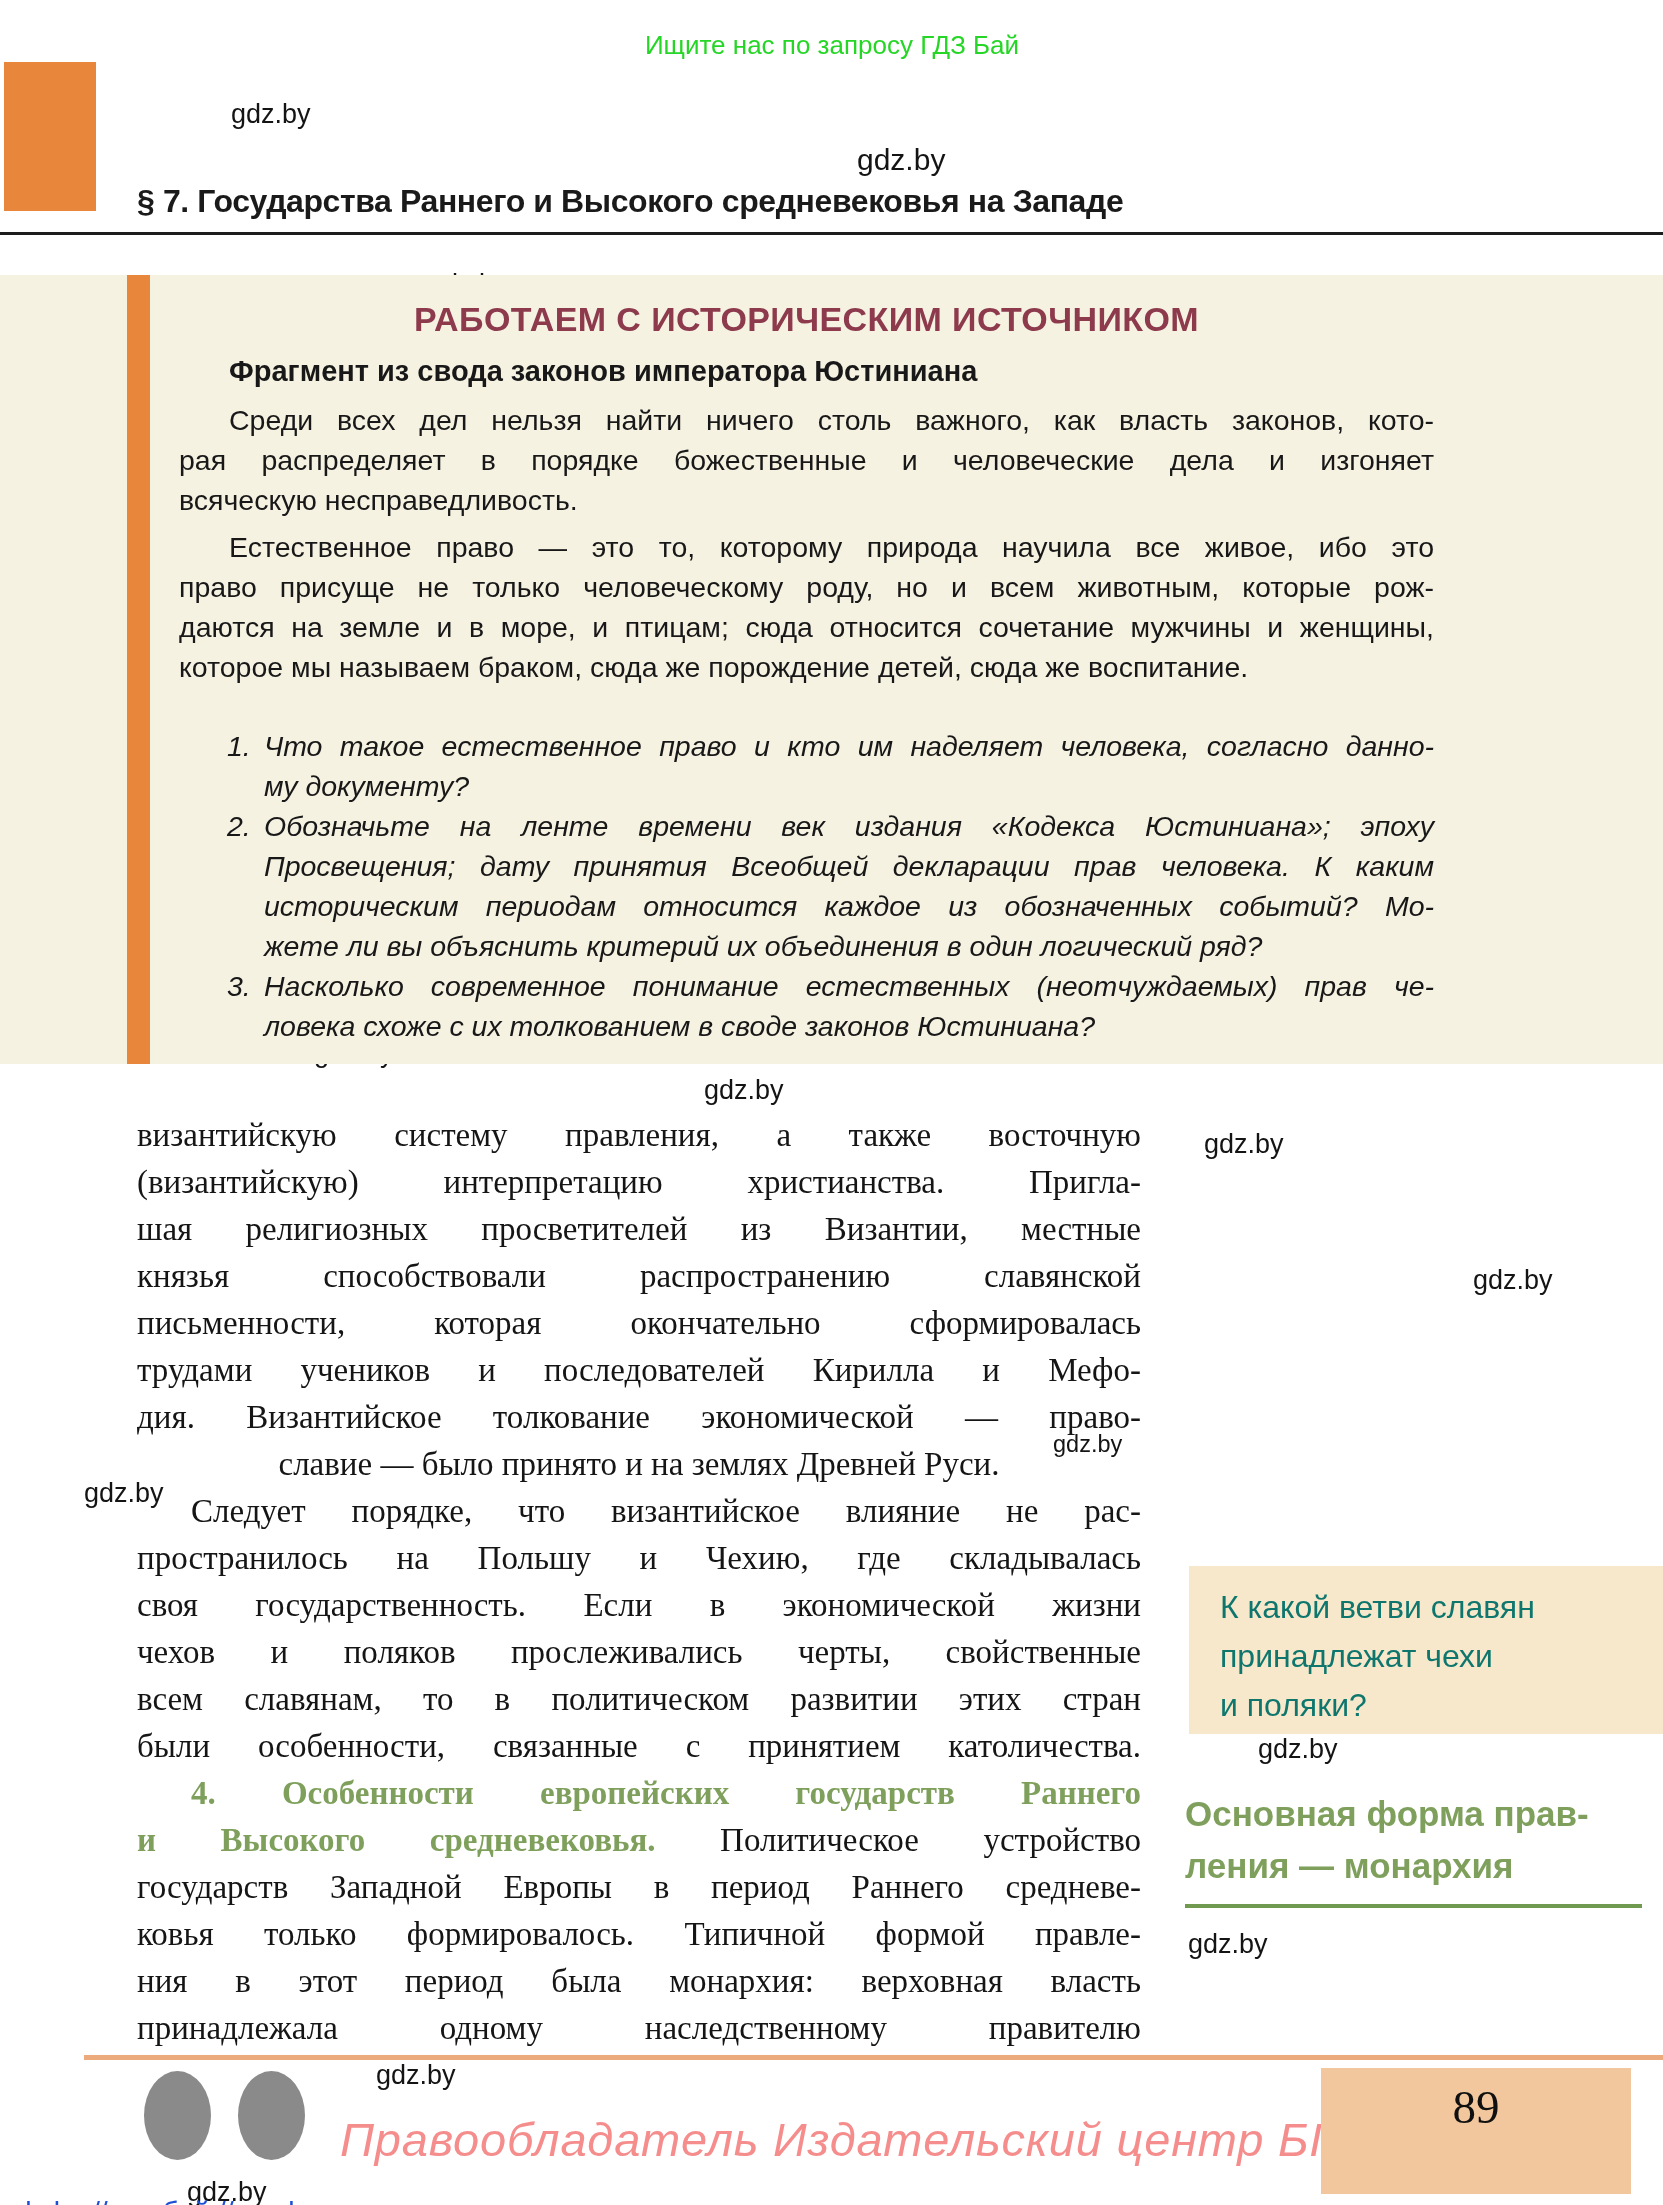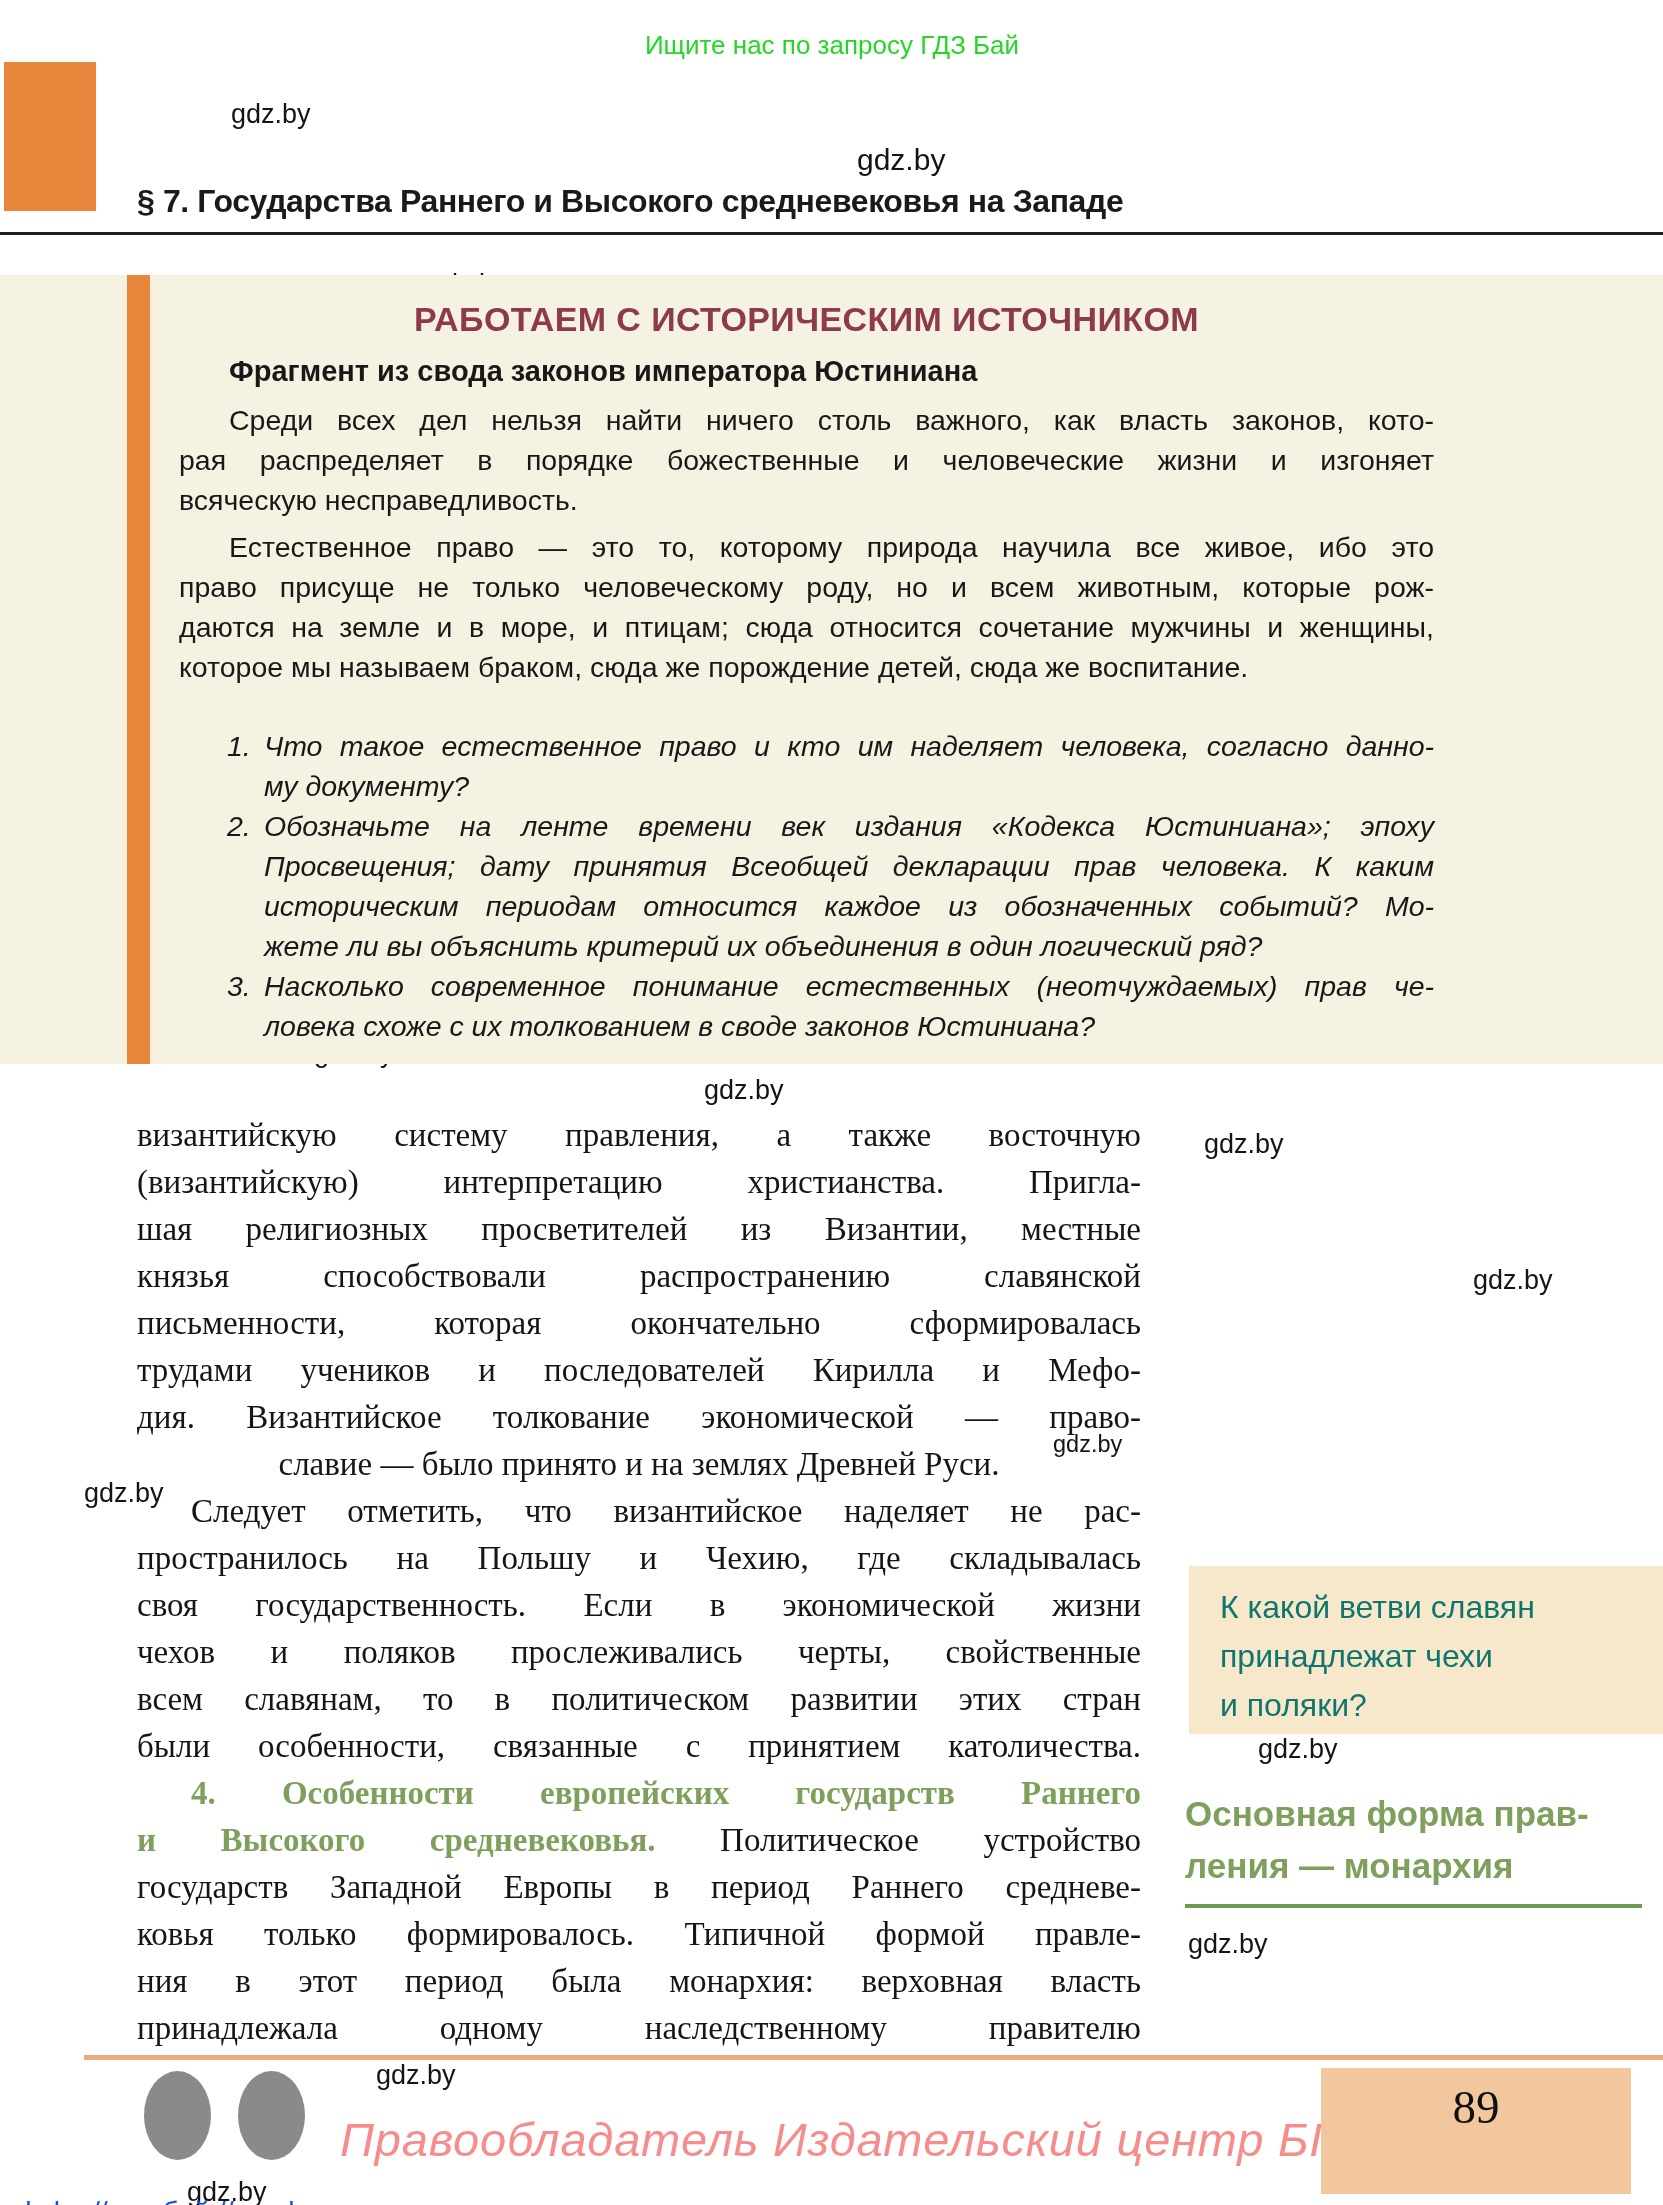--- a/index.html
+++ b/index.html
@@ -90,21 +90,21 @@
   <div class="abs hdr">§ 7. Государства Раннего и Высокого средневековья на Западе</div>
   <div class="abs hr-dark"></div>
 
   <div class="abs src-box">
     <div class="abs src-bar"></div>
     <div class="box-content">
       <div class="box-head">РАБОТАЕМ С ИСТОРИЧЕСКИМ ИСТОЧНИКОМ</div>
       <div class="box-sub">Фрагмент из свода законов императора Юстиниана</div>
       <div class="bp1">
         <span class="bl jl ind60">Среди всех дел нельзя найти ничего столь важного, как власть законов, кото-</span>
-        <span class="bl jl">рая распределяет в порядке божественные и человеческие жизни и изгоняет</span>
+        <span class="bl jl">рая распределяет в порядке божественные и человеческие дела и изгоняет</span>
         <span class="bl">всяческую несправедливость.</span>
       </div>
       <div class="bp2">
         <span class="bl jl ind60">Естественное право — это то, которому природа научила все живое, ибо это</span>
         <span class="bl jl">право присуще не только человеческому роду, но и всем животным, которые рож-</span>
         <span class="bl jl">даются на земле и в море, и птицам; сюда относится сочетание мужчины и женщины,</span>
         <span class="bl">которое мы называем браком, сюда же порождение детей, сюда же воспитание.</span>
       </div>
       <div class="questions">
         <div class="q">
@@ -136,21 +136,21 @@
 
   <div class="abs main-col">
     <span class="ml jl">византийскую систему правления, а также восточную</span>
     <span class="ml jl">(византийскую) интерпретацию христианства. Пригла-</span>
     <span class="ml jl">шая религиозных просветителей из Византии, местные</span>
     <span class="ml jl">князья способствовали распространению славянской</span>
     <span class="ml jl">письменности, которая окончательно сформировалась</span>
     <span class="ml jl">трудами учеников и последователей Кирилла и Мефо-</span>
     <span class="ml jl">дия. Византийское толкование экономической — право-</span>
     <span class="ml">славие — было принято и на землях Древней Руси.</span>
-    <span class="ml jl ind64">Следует отметить, что византийское наделяет не рас-</span>
+    <span class="ml jl ind64">Следует порядке, что византийское влияние не рас-</span>
     <span class="ml jl">пространилось на Польшу и Чехию, где складывалась</span>
     <span class="ml jl">своя государственность. Если в экономической жизни</span>
     <span class="ml jl">чехов и поляков прослеживались черты, свойственные</span>
     <span class="ml jl">всем славянам, то в политическом развитии этих стран</span>
     <span class="ml jl">были особенности, связанные с принятием католичества.</span>
     <span class="ml jl ind64 green">4. Особенности европейских государств Раннего</span>
     <span class="ml jl"><span class="green">и Высокого средневековья.</span><span> Политическое устройство</span></span>
     <span class="ml jl">государств Западной Европы в период Раннего средневе-</span>
     <span class="ml jl">ковья только формировалось. Типичной формой правле-</span>
     <span class="ml jl">ния в этот период была монархия: верховная власть</span>

